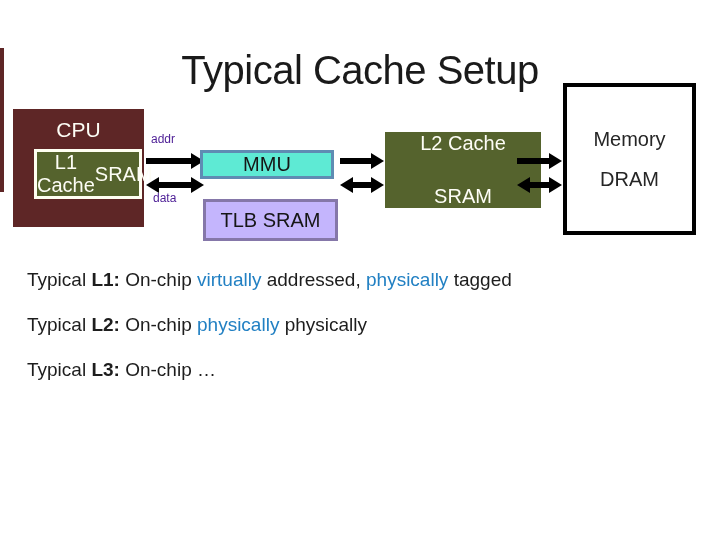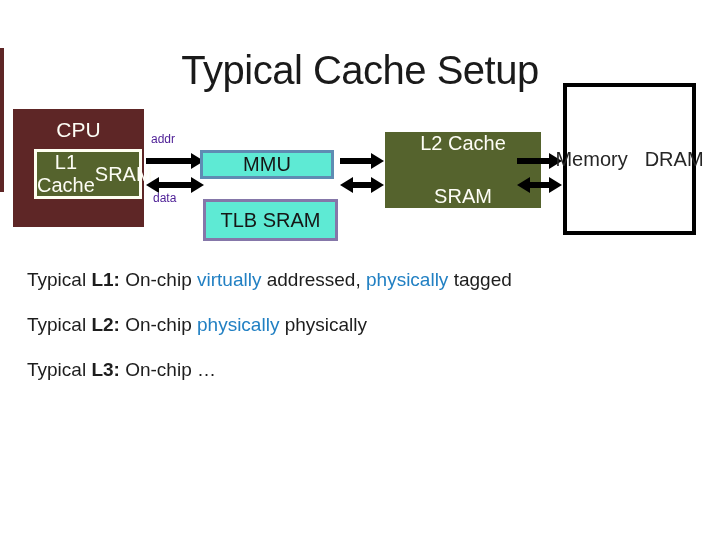--- a/index.html
+++ b/index.html
@@ -63,39 +63,39 @@
     left:200px; top:102px; width:134px; height:29px;
     box-sizing:border-box;
     background:#5eead4;
     border:3px solid var(--mmu_border);
     display:flex; align-items:center; justify-content:center;
     font-size:20px; color:#161616;
   }
   .tlb-box{
     left:203px; top:151px; width:135px; height:42px;
     box-sizing:border-box;
-    background:#5eead4;
+    background:#c4b5fd;
     border:3px solid var(--tlb_border);
     display:flex; align-items:center; justify-content:center;
     font-size:20px; color:#161616;
   }
   .l2-box{
     left:385px; top:84px; width:156px; height:76px;
     background:var(--cache_fill);
     display:flex; flex-direction:column;
     justify-content:space-between; align-items:center;
     font-size:20px; color:#fdfdf5;
     text-align:center;
   }
   .memory-box{
     left:563px; top:35px; width:133px; height:152px;
     box-sizing:border-box;
     background:#ffffff;
     border:4px solid var(--memory_border);
-    display:flex; flex-direction:row;
+    display:flex; flex-direction:column;
     justify-content:center; align-items:center;
     gap:17px;
     font-size:20px; color:#262626;
     text-align:center;
   }
 
   
   .arrow{ position:absolute; height:16px; }
   .arrow .shaft{
     position:absolute; top:5px; height:6px;

